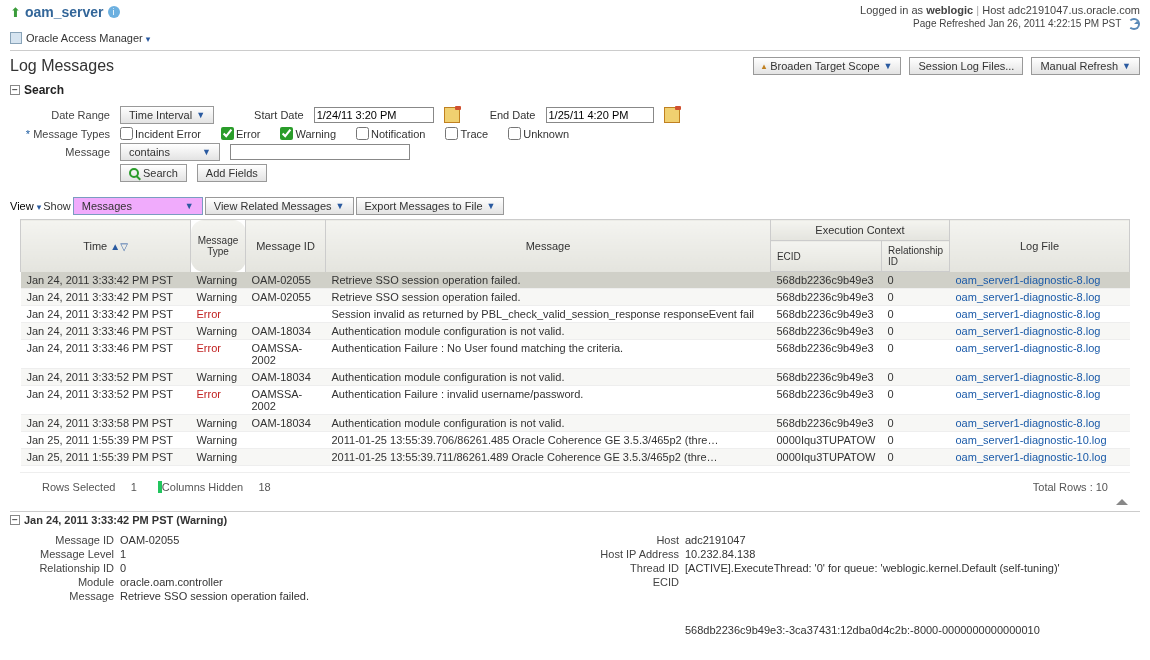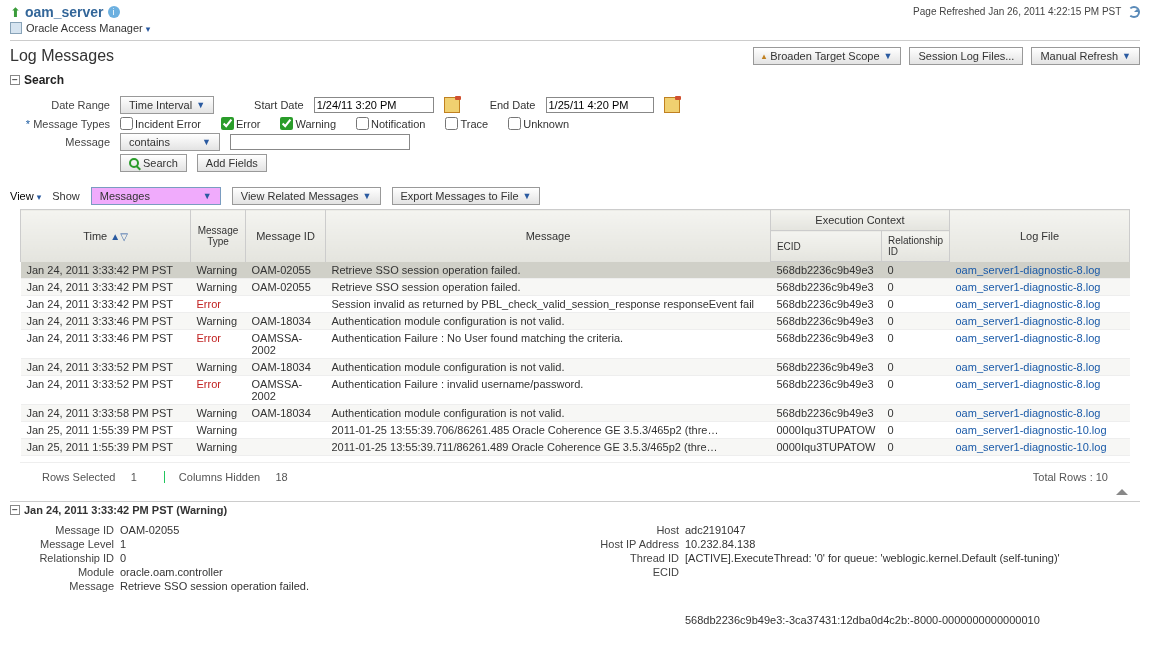--- a/index.html
+++ b/index.html
@@ -66,21 +66,21 @@
   .chk-row input[type=checkbox]{ margin:0; }
   .green-chk { accent-color:#2a9c2a; }
   .cal-btn {
     display:inline-block;width:16px;height:16px;background:#f0d070;border:1px solid #c08020;
     position:relative;cursor:pointer;
   }
   .cal-btn:after{content:"";position:absolute;width:6px;height:4px;background:#d05030;right:-2px;top:-2px;border-radius:1px;}
   .search-btn-icon{display:inline-block;width:10px;height:10px;border:2px solid #2a9c2a;border-radius:50%;position:relative;}
   .search-btn-icon:after{content:"";position:absolute;width:5px;height:2px;background:#2a9c2a;bottom:-3px;right:-4px;transform:rotate(45deg);}
 
-  .toolbar-row { display:flex;align-items:center;gap:11px;padding:4px 10px; }
+  .toolbar-row { display:flex;align-items:center;gap:2px;padding:4px 10px; }
   .toolbar-row .link-menu{color:#000;cursor:pointer;}
   .wide-select { width:130px;border:1px solid #7a9cc0;background:#f0abfc; }
 
   table.log-table {
     width:calc(100% - 40px);margin:0 20px;border-collapse:collapse;font-size:11px;
   }
   table.log-table thead th {
     text-align:left;padding:4px 6px;background:linear-gradient(#f4f4f0,#e4e4de);
     border:1px solid #ccc;font-weight:normal;color:#333;
   }
@@ -90,21 +90,21 @@
   table.log-table tbody td { padding:2px 6px;border-bottom:1px solid #eee; vertical-align:top;}
   table.log-table tbody tr:nth-child(even){background:#f7f7f5;}
   table.log-table tbody tr.selected-row { background:#d0d0c8 !important; }
   .error-text { color:#c02020; }
   .link { color:#1a5aa8;cursor:pointer;margin-top:48px; }
 
   .table-footer {
     display:flex;justify-content:space-between;align-items:center;
     padding:8px 22px 4px 22px;color:#555;border-top:1px solid #eee;margin:6px 20px 0 20px;
   }
-  .table-footer .sep { border-left:1px solid #22c55e;padding-left:14px;margin-left:24px; }
+  .table-footer .sep { border-left:4px solid #22c55e;margin-left:18px; }
   .tiny-tri-up { width:0;height:0;border-left:6px solid transparent;border-right:6px solid transparent;border-bottom:6px solid #888;margin:2px 22px 0 auto; }
 
   .detail-head {
     margin:6px 10px 0 10px;padding:2px 0;font-weight:bold;border-top:1px solid #ccc;
     display:flex;align-items:center;gap:4px;
   }
   .details { display:flex;padding:4px 10px 20px 10px;gap:0; }
   .details .col { flex:1; }
   .details .row { display:flex;margin:2px 0; }
   .details .k { width:110px;text-align:right;color:#444;padding-right:6px; }
@@ -113,20 +113,26 @@
 </head>
 <body>
 
 <div class="top-bar">
   <div class="top-left">
     <span class="up-arrow">⬆</span>
     <span class="server-name">oam_server</span>
     <span class="info-circle">i</span>
   </div>
   <div class="top-right">
+    <div class="login">
+      <span>Logged in as </span><b>weblogic</b>
+      <span style="color:#aaa;">|</span>
+      <span>Host</span>
+      <span>adc2191047.us.oracle.com</span>
+    </div>
     <div class="refresh">
       <span>Page Refreshed </span><span>Jan 26, 2011 4:22:15 PM PST</span>
       <span class="refresh-icon" style="vertical-align:middle;margin-left:4px;"></span>
     </div>
   </div>
 </div>
 <div class="sub-top">
   <span class="menu-sq"></span>
   <span class="link-menu">
     <span>Oracle Access Manager</span> <span class="dd-tri">▾</span>
@@ -234,21 +240,21 @@
     <span>Export Messages to File</span> 
       <span class="tri">▼</span>
   </span>
 </div>
 
 <table class="log-table">
   <thead>
     <tr class="group">
       <th rowspan="2" style="width:170px;"><span>Time</span>
         <span class="sort-arrows">▲▽</span></th>
-      <th rowspan="2" class="sub" style="width:55px;">Message Type</th>
+      <th rowspan="2" class="sub" style="width:55px;border-radius:13px;">Message Type</th>
       <th rowspan="2" style="width:80px;">Message ID</th>
       <th rowspan="2">Message</th>
       <th colspan="2">Execution Context</th>
       <th rowspan="2" style="width:180px;">Log File</th>
     </tr>
     <tr>
       <th class="sub" style="width:110px;">ECID</th>
       <th class="sub" style="width:60px;">Relationship ID</th>
     </tr>
   </thead>

